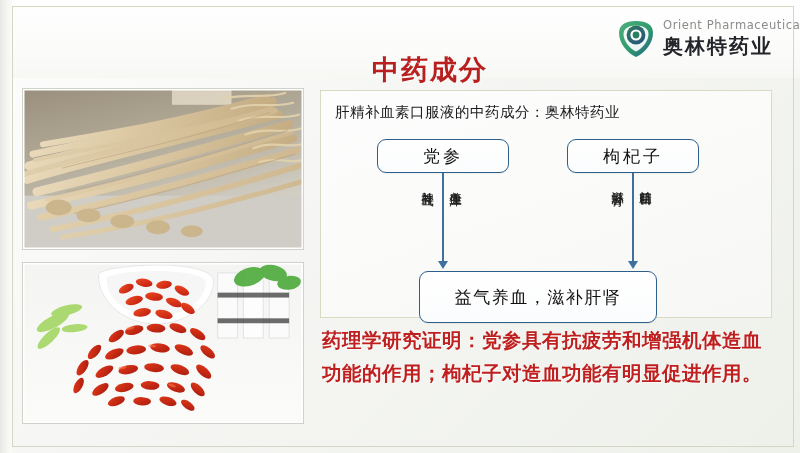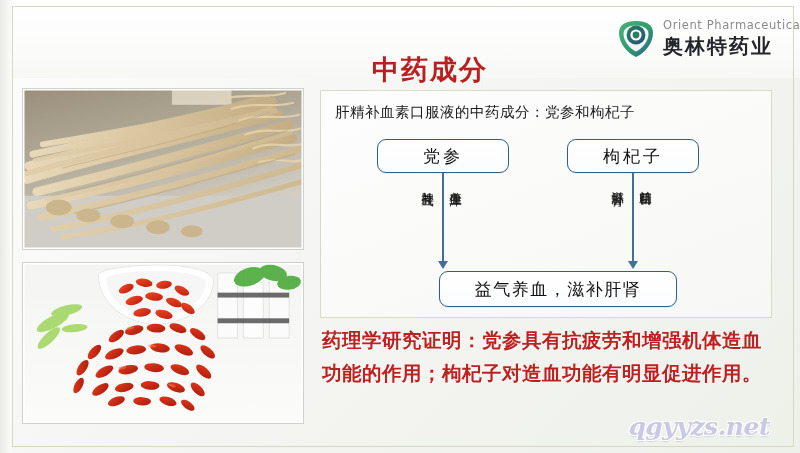--- a/index.html
+++ b/index.html
@@ -119,24 +119,23 @@
     justify-content: center;
     font-size: 17px;
     color: #111;
     letter-spacing: 3px;
     font-family: "DejaVu Sans", sans-serif;
     box-shadow: 0 1px 1px rgba(0,0,0,0.05);
   }
   .node-left  { left: 56px;  top: 48px; width: 132px; }
   .node-right { left: 246px; top: 48px; width: 132px; }
   .node-result {
-    left: 98px; top: 180px; width: 238px; height: 36px;
+    left: 98px; top: 180px; width: 238px; height: 52px;
     letter-spacing: 1.5px;
     font-size: 17px;
-    margin-left: 20px;
   }
 
   
   .conn {
     position: absolute;
     width: 1.6px;
     background: #3f6f9c;
   }
   .conn-left  { left: 121px; top: 82px; height: 88px; }
   .conn-right { left: 311px; top: 82px; height: 88px; }
@@ -388,35 +387,34 @@
           <ellipse cx="100" cy="106" rx="4" ry="1.4" transform="rotate(-10 100 106)"></ellipse>
           <ellipse cx="150" cy="124" rx="4" ry="1.4" transform="rotate(20 150 124)"></ellipse>
         </g>
       </g>
       <rect width="282" height="162" fill="none" stroke="#ffffff" stroke-width="3"></rect>
     </svg>
   </div>
 
   <div class="panel">
 
-    <div class="panel-heading">肝精补血素口服液的中药成分：党参和枸杞子</div>
+    <div class="panel-heading">肝精补血素口服液的中药成分：奥林特药业</div>
 
     <div class="node node-right">枸杞子</div>
     <div class="node node-left">党参</div>
 
     <div class="conn conn-left"></div>
     <div class="arrow arrow-left"></div>
     <div class="conn conn-right"></div>
     <div class="arrow arrow-right"></div>
 
     <div class="vlabel vl-1">补脾益气</div>
     <div class="vlabel vl-2">养血生津</div>
     <div class="vlabel vl-3">滋补肝肾</div>
     <div class="vlabel vl-4">益精明目</div>
 
     <div class="node node-result">益气养血，滋补肝肾</div>
   </div>
 
   <div class="conclusion">药理学研究证明：党参具有抗疲劳和增强机体造血功能的作用；枸杞子对造血功能有明显促进作用。</div>
 
-  <div class="watermark">qgyyzs.net</div>
 
 </div>
 
 </body></html>

